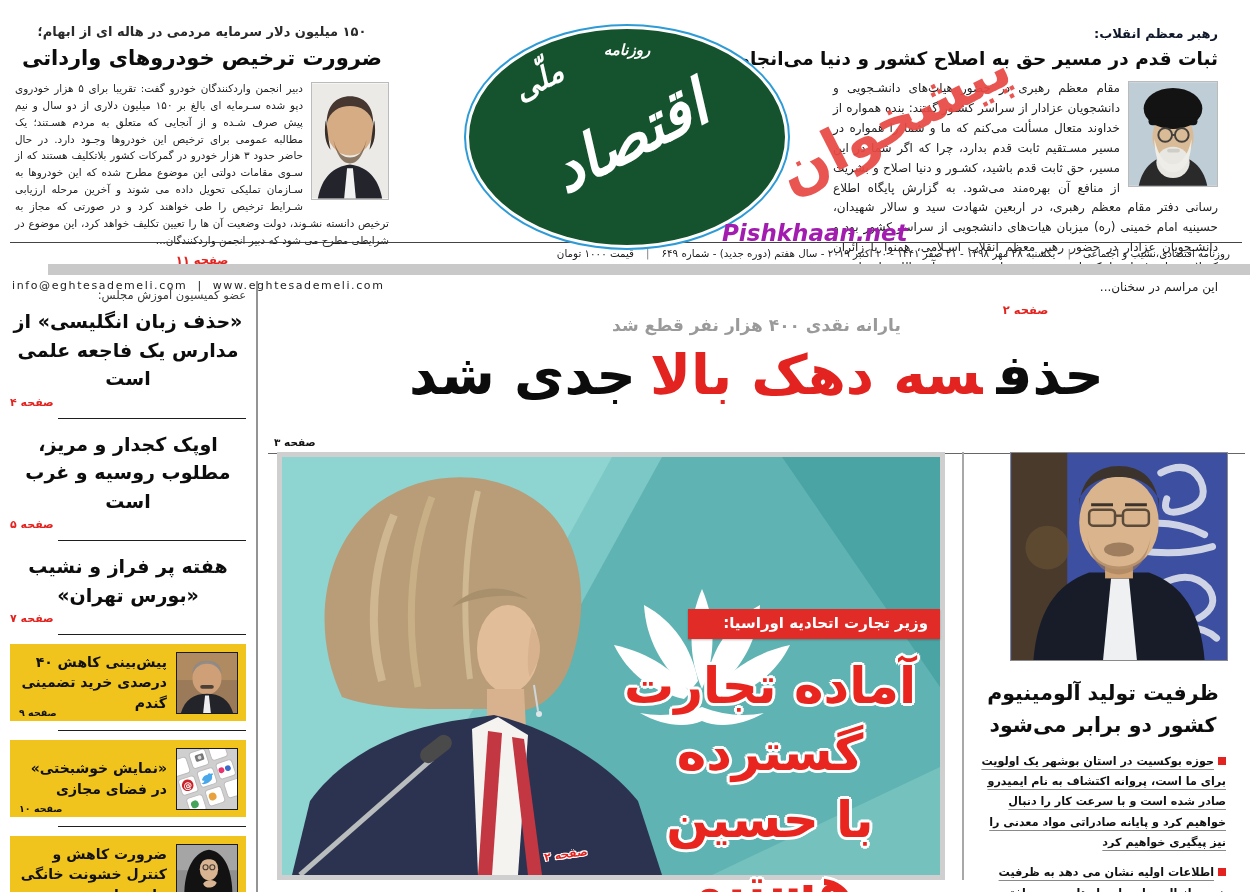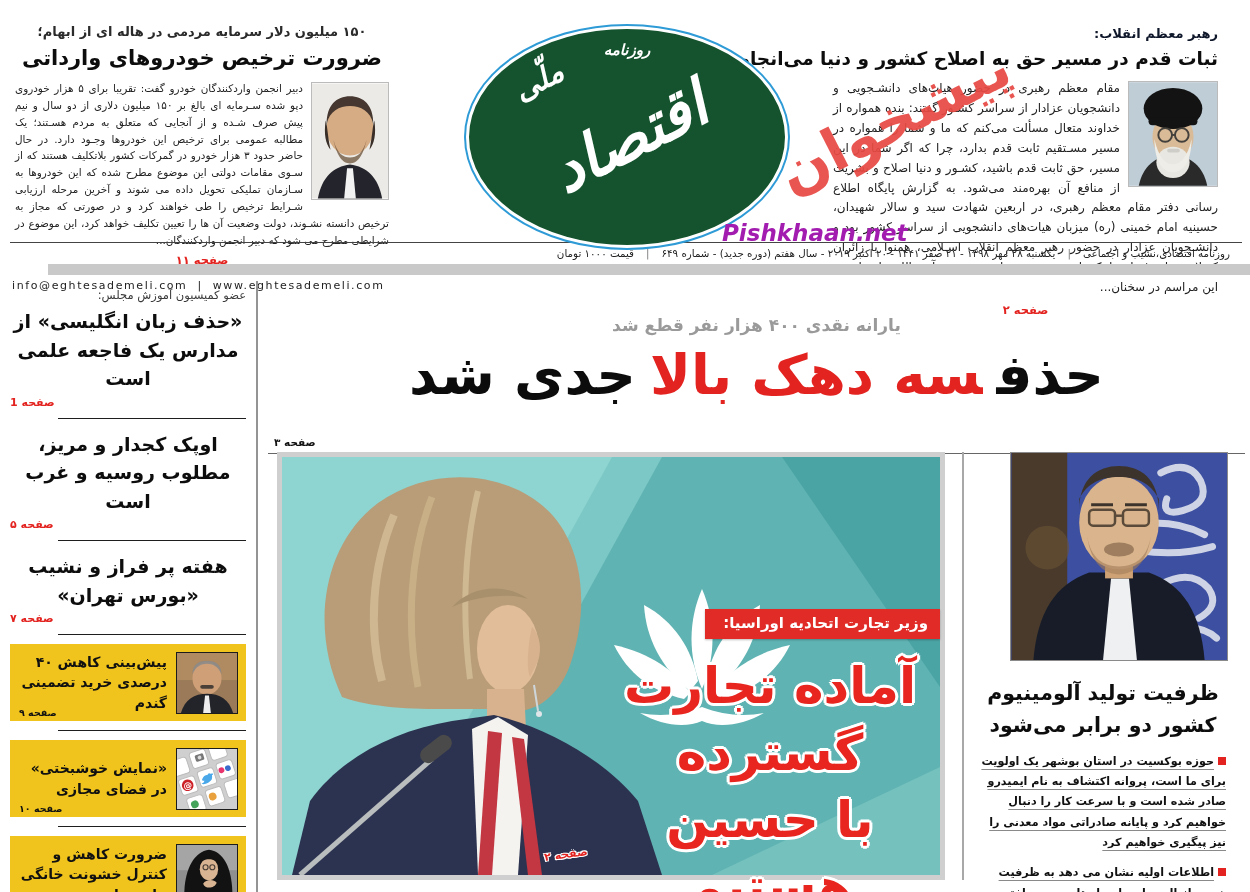--- a/index.html
+++ b/index.html
@@ -65,21 +65,21 @@
   .lead-kicker { color:#9a9a9a; font-size:17px; font-weight:bold; margin-top:2px; }
   .lead-head { font-size:55px; font-weight:bold; color:#0c0c0c; margin-top:8px; white-space:nowrap; }
   .lead-head span { margin:0 7px; }
   .lead-head .red { color:#e3231f; }
   .lead-page { position:absolute; left:6px; bottom:5px; font-size:10.5px; font-weight:bold; color:#111; }
 
   
   .main-photo { position:absolute; left:277px; top:452px; width:668px; height:428px; border:5px solid #cfcfcf; background:#7cc8c6; }
   .main-photo svg.bgsvg { position:absolute; inset:0; width:100%; height:100%; }
   .eurasia-label { position:absolute; top:152px; right:0; background:#e02b27; color:#fff; font-size:15px; font-weight:bold;
-                   padding:5px 12px 7px 18px; letter-spacing:0; z-index:3; box-shadow:0 1px 2px rgba(0,0,0,.25); }
+                   padding:5px 12px 7px 35px; letter-spacing:0; z-index:3; box-shadow:0 1px 2px rgba(0,0,0,.25); }
   .eurasia-head { position:absolute; top:196px; right:2px; width:336px; text-align:center; z-index:3;
                   font-size:50px; font-weight:bold; color:#e8251e; line-height:67px;
                   text-shadow:-2px -2px 0 #fff, 2px -2px 0 #fff, -2px 2px 0 #fff, 2px 2px 0 #fff,
                               -3px 0 0 #fff, 3px 0 0 #fff, 0 -3px 0 #fff, 0 3px 0 #fff; }
   .eurasia-page { position:absolute; left:262px; bottom:14px; z-index:3; font-size:11px; font-weight:bold; color:#e3231f;
                   transform:rotate(-8deg);
                   text-shadow:-1px -1px 0 #fff, 1px -1px 0 #fff, -1px 1px 0 #fff, 1px 1px 0 #fff; }
 
   
   .v-divider2 { position:absolute; left:962px; top:452px; width:1.5px; height:428px; background:#a8a8a8; }
@@ -162,21 +162,21 @@
     </div>
   </div>
   <div class="gray-bar"></div>
 
   <div class="v-divider"></div>
   <div class="sidebar">
 
     <div>
       <div class="sb-kicker">عضو کمیسیون آموزش مجلس:</div>
       <div class="sb-head">«حذف زبان انگلیسی» از مدارس یک فاجعه علمی است</div>
-      <div class="sb-page">صفحه 1</div>
+      <div class="sb-page">صفحه ۴</div>
     </div>
     <hr class="sb-rule">
 
     <div>
       <div class="sb-head">اوپک کجدار و مریز، مطلوب روسیه و غرب است</div>
       <div class="sb-page">صفحه ۵</div>
     </div>
     <hr class="sb-rule">
 
     <div>

